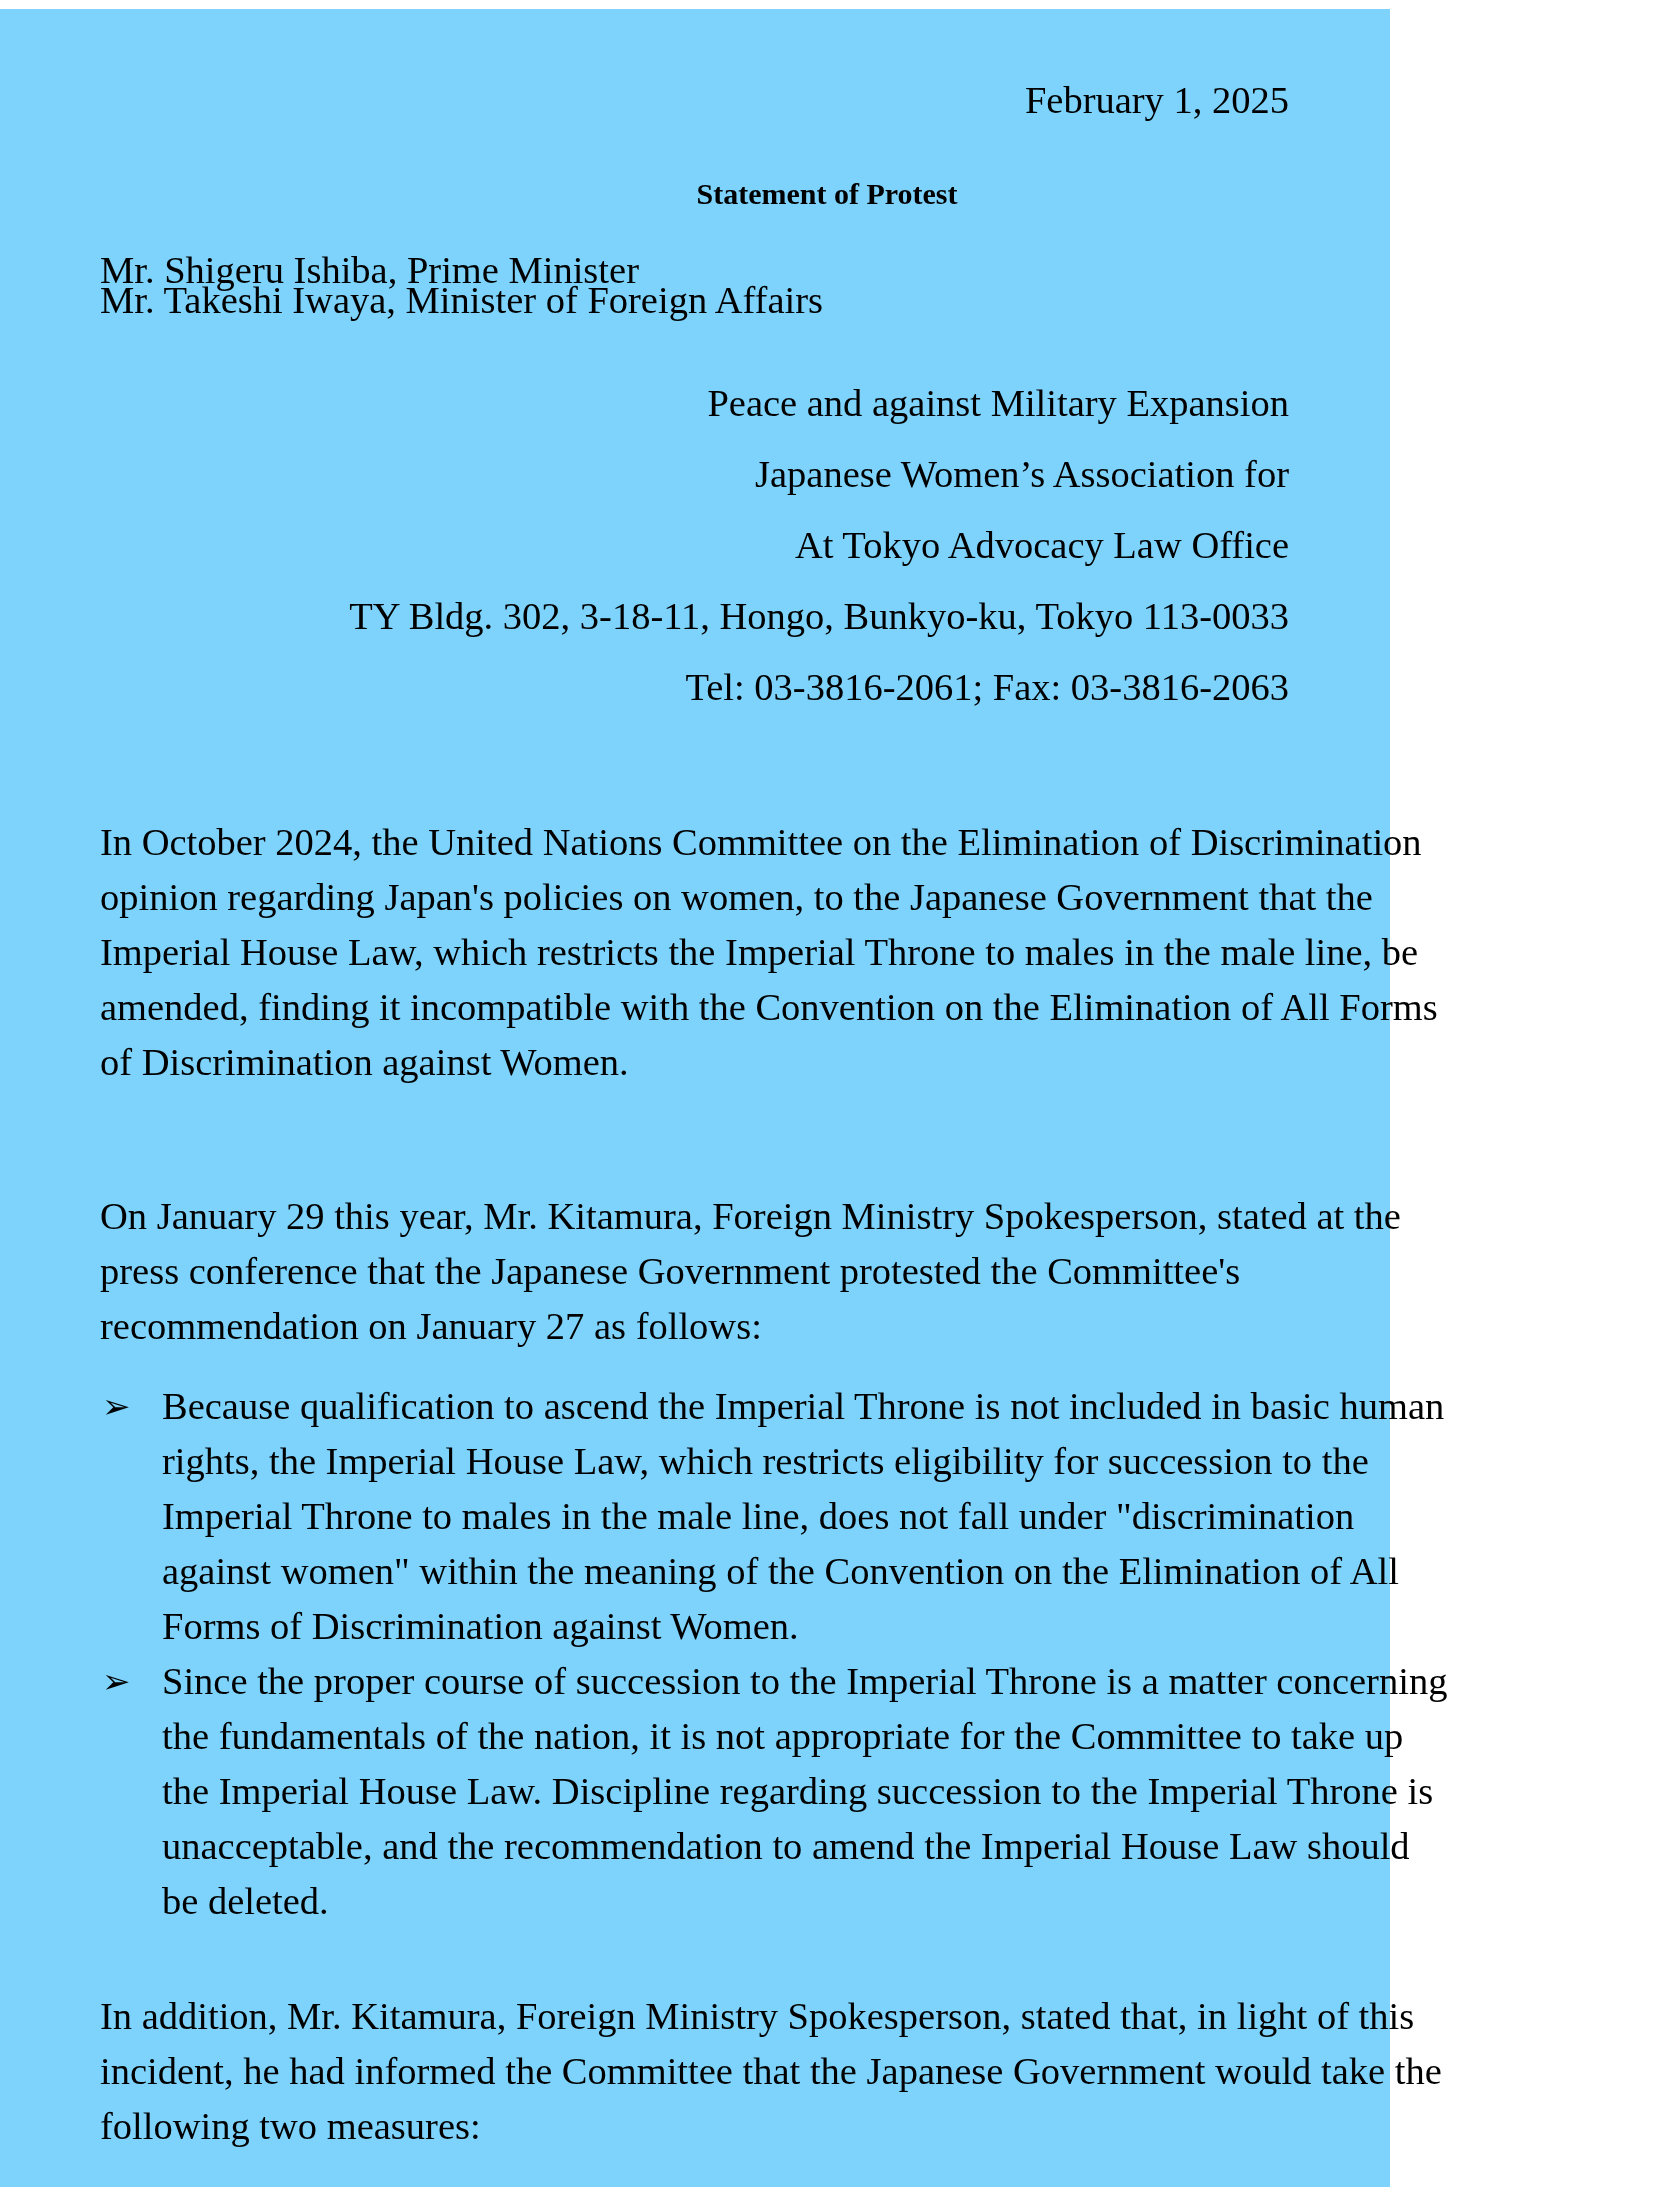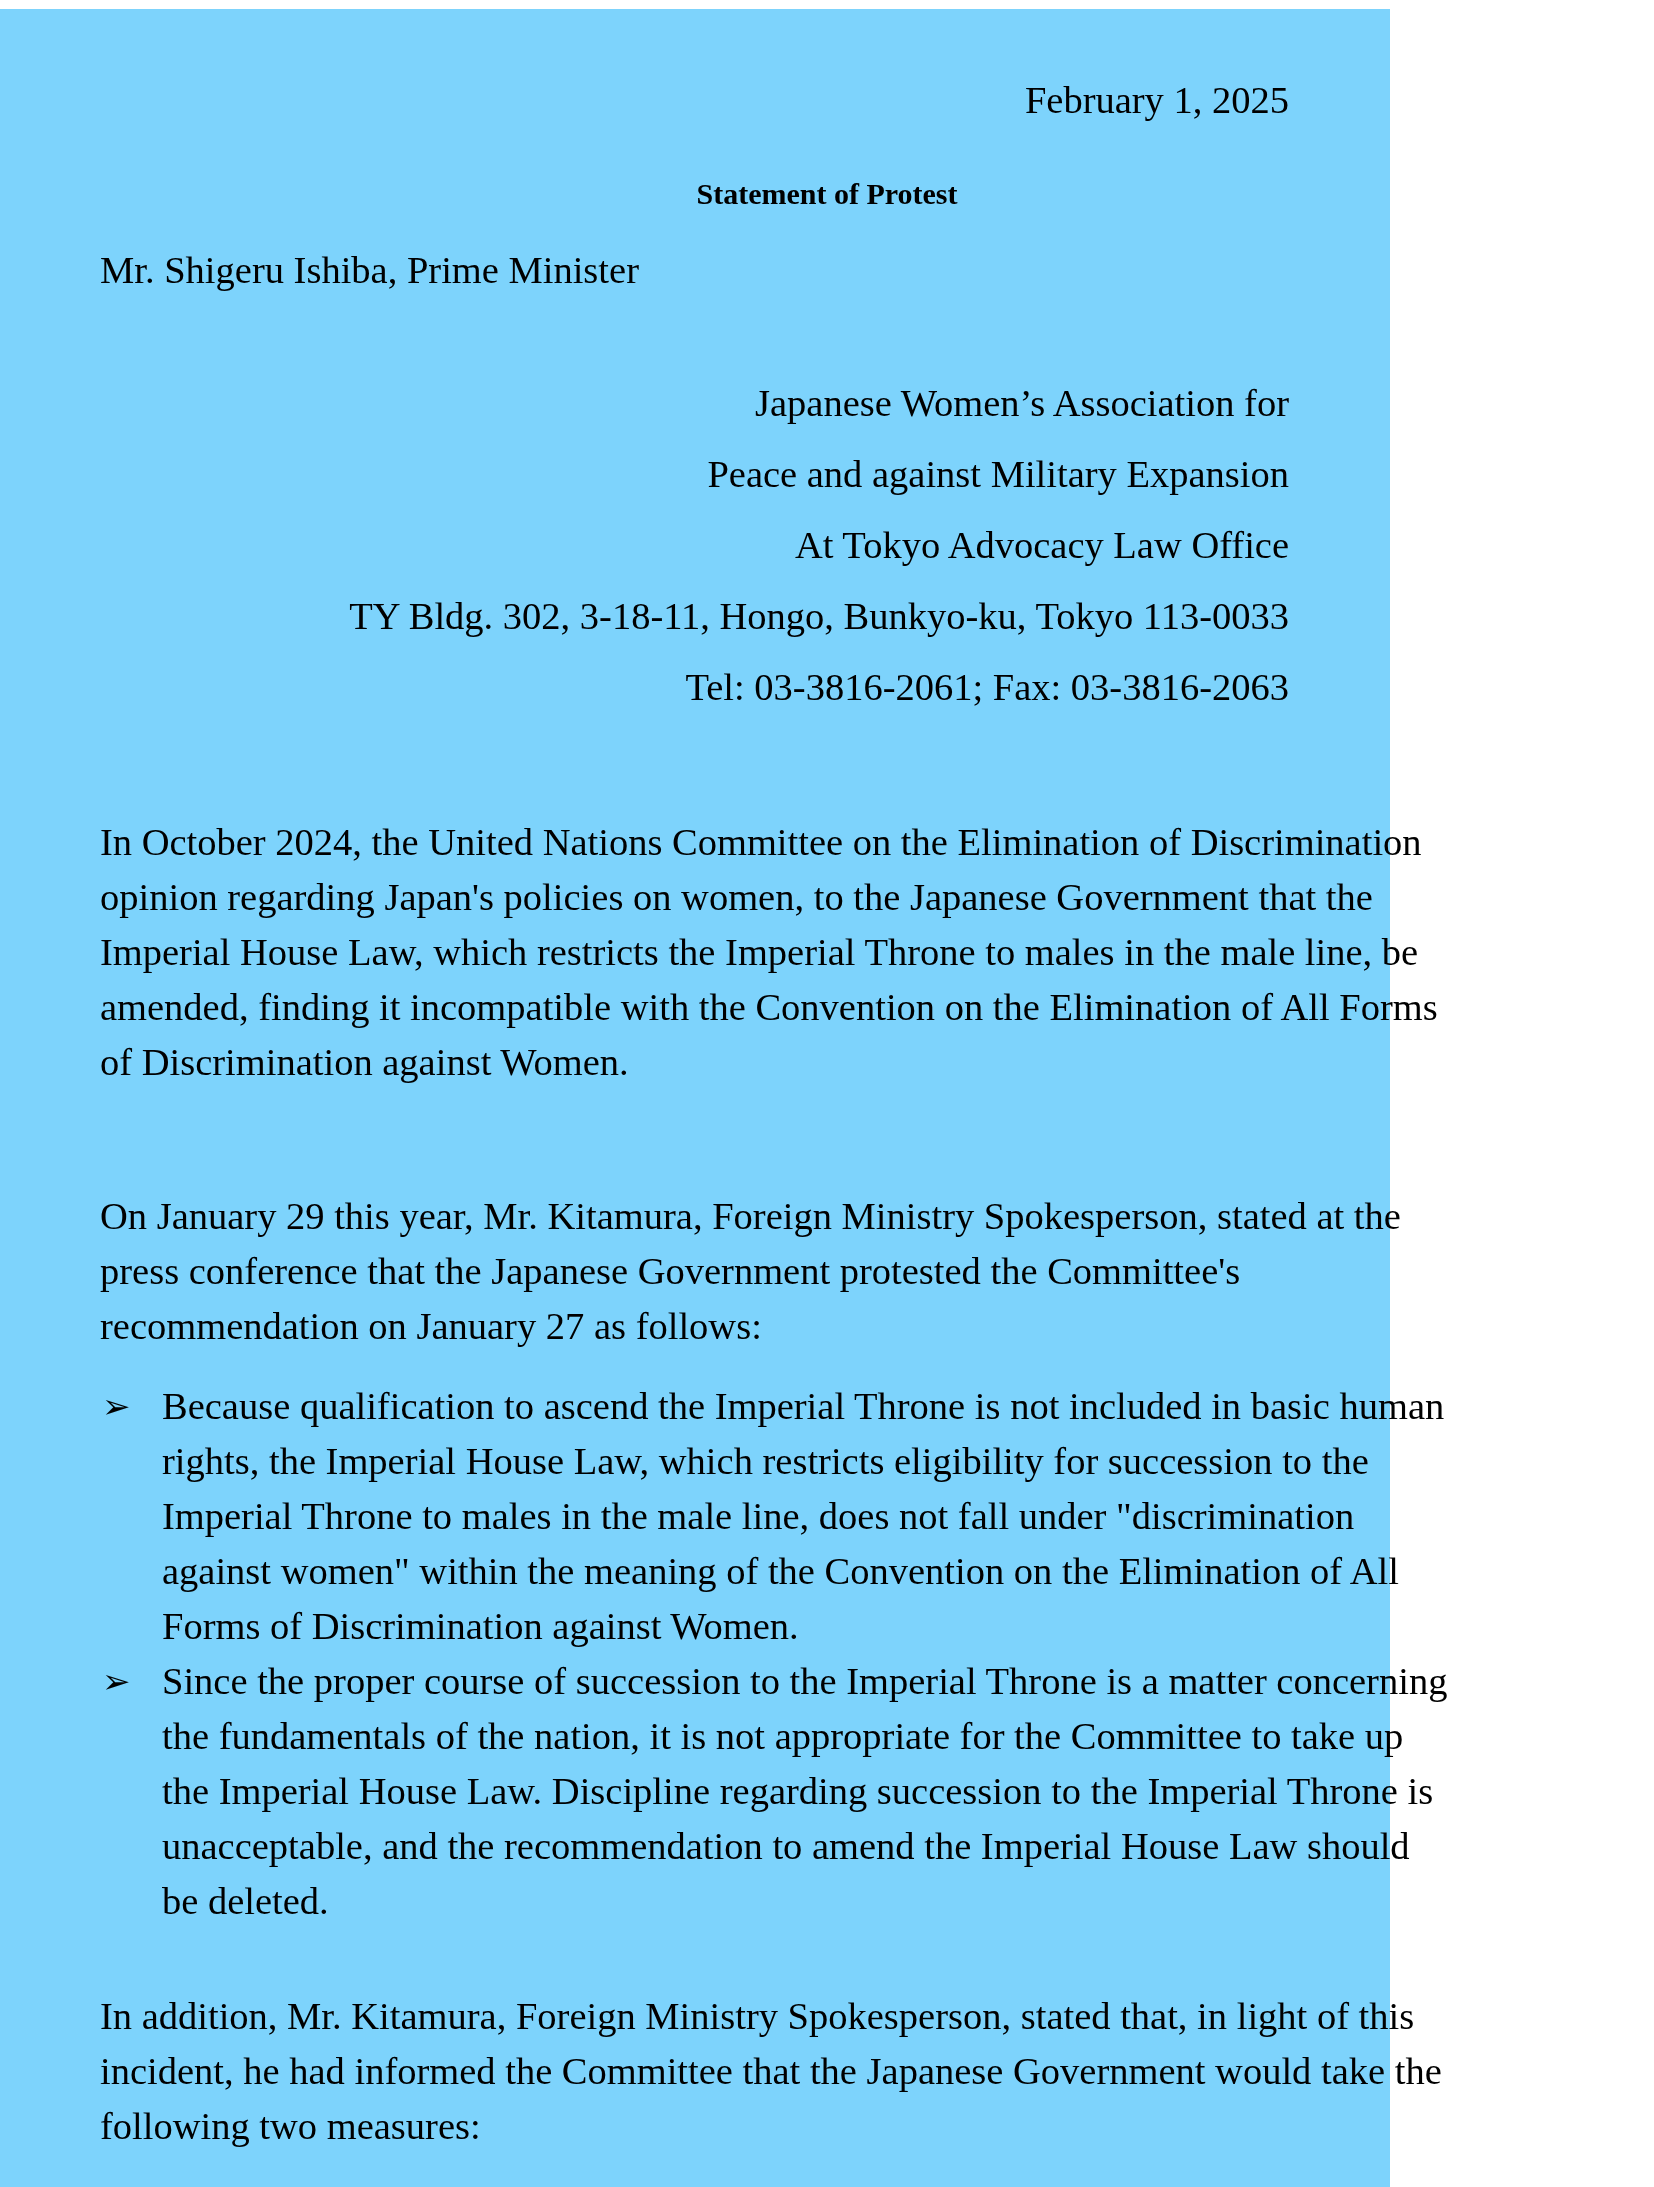--- a/index.html
+++ b/index.html
@@ -25,25 +25,26 @@
 <body>
 
 <div class="page">
 
   <div class="abs date">February 1, 2025</div>
 
   <div class="abs title">Statement of Protest</div>
 
   <div class="abs addressee">
     <div>Mr. Shigeru Ishiba, Prime Minister</div>
+    <div>Mr. Takeshi Iwaya, Minister of Foreign Affairs</div>
   </div>
 
   <div class="abs sender">
+    <div>Peace and against Military Expansion</div>
     <div>Japanese Women’s Association for</div>
-    <div>Peace and against Military Expansion</div>
     <div>At Tokyo Advocacy Law Office</div>
     <div>TY Bldg. 302, 3-18-11, Hongo, Bunkyo-ku, Tokyo 113-0033</div>
     <div>Tel: 03-3816-2061; Fax: 03-3816-2063</div>
   </div>
 
   <div class="abs para body-text p1">
     <div>In October 2024, the United Nations Committee on the Elimination of Discrimination</div>
     <div>opinion regarding Japan's policies on women, to the Japanese Government that the</div>
     <div>Imperial House Law, which restricts the Imperial Throne to males in the male line, be</div>
     <div>amended, finding it incompatible with the Convention on the Elimination of All Forms</div>

